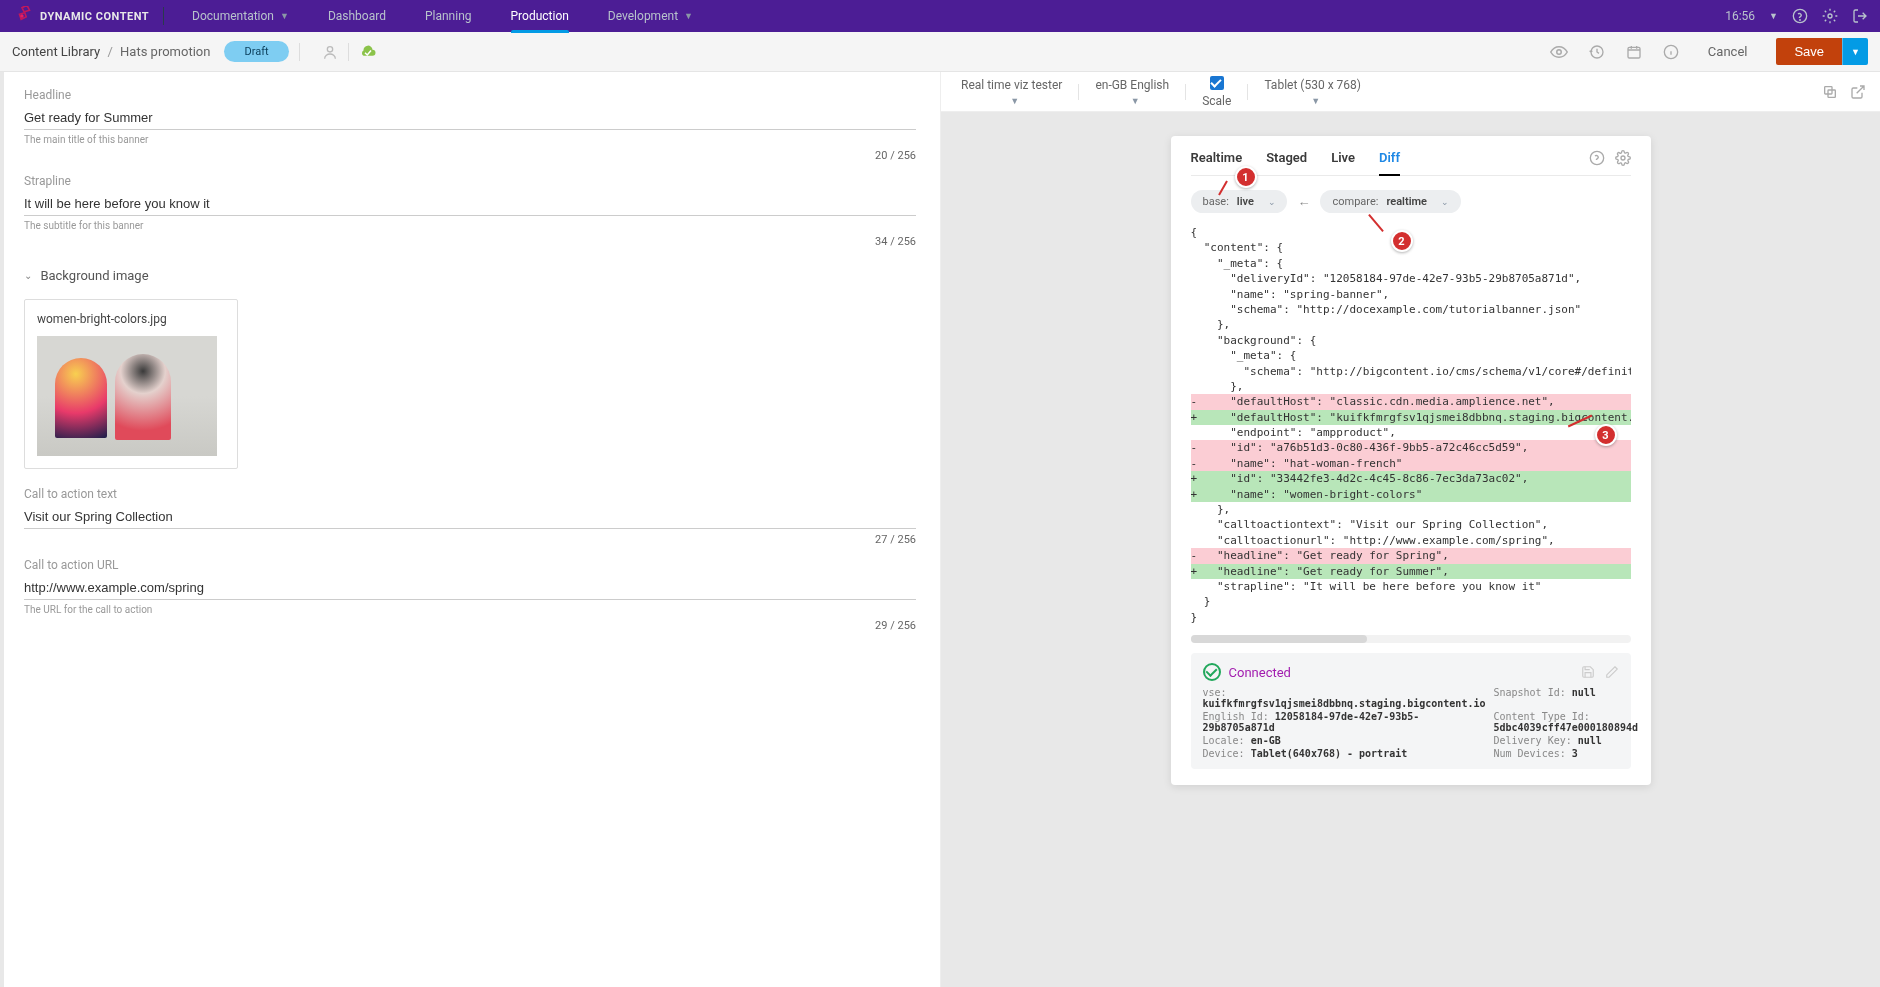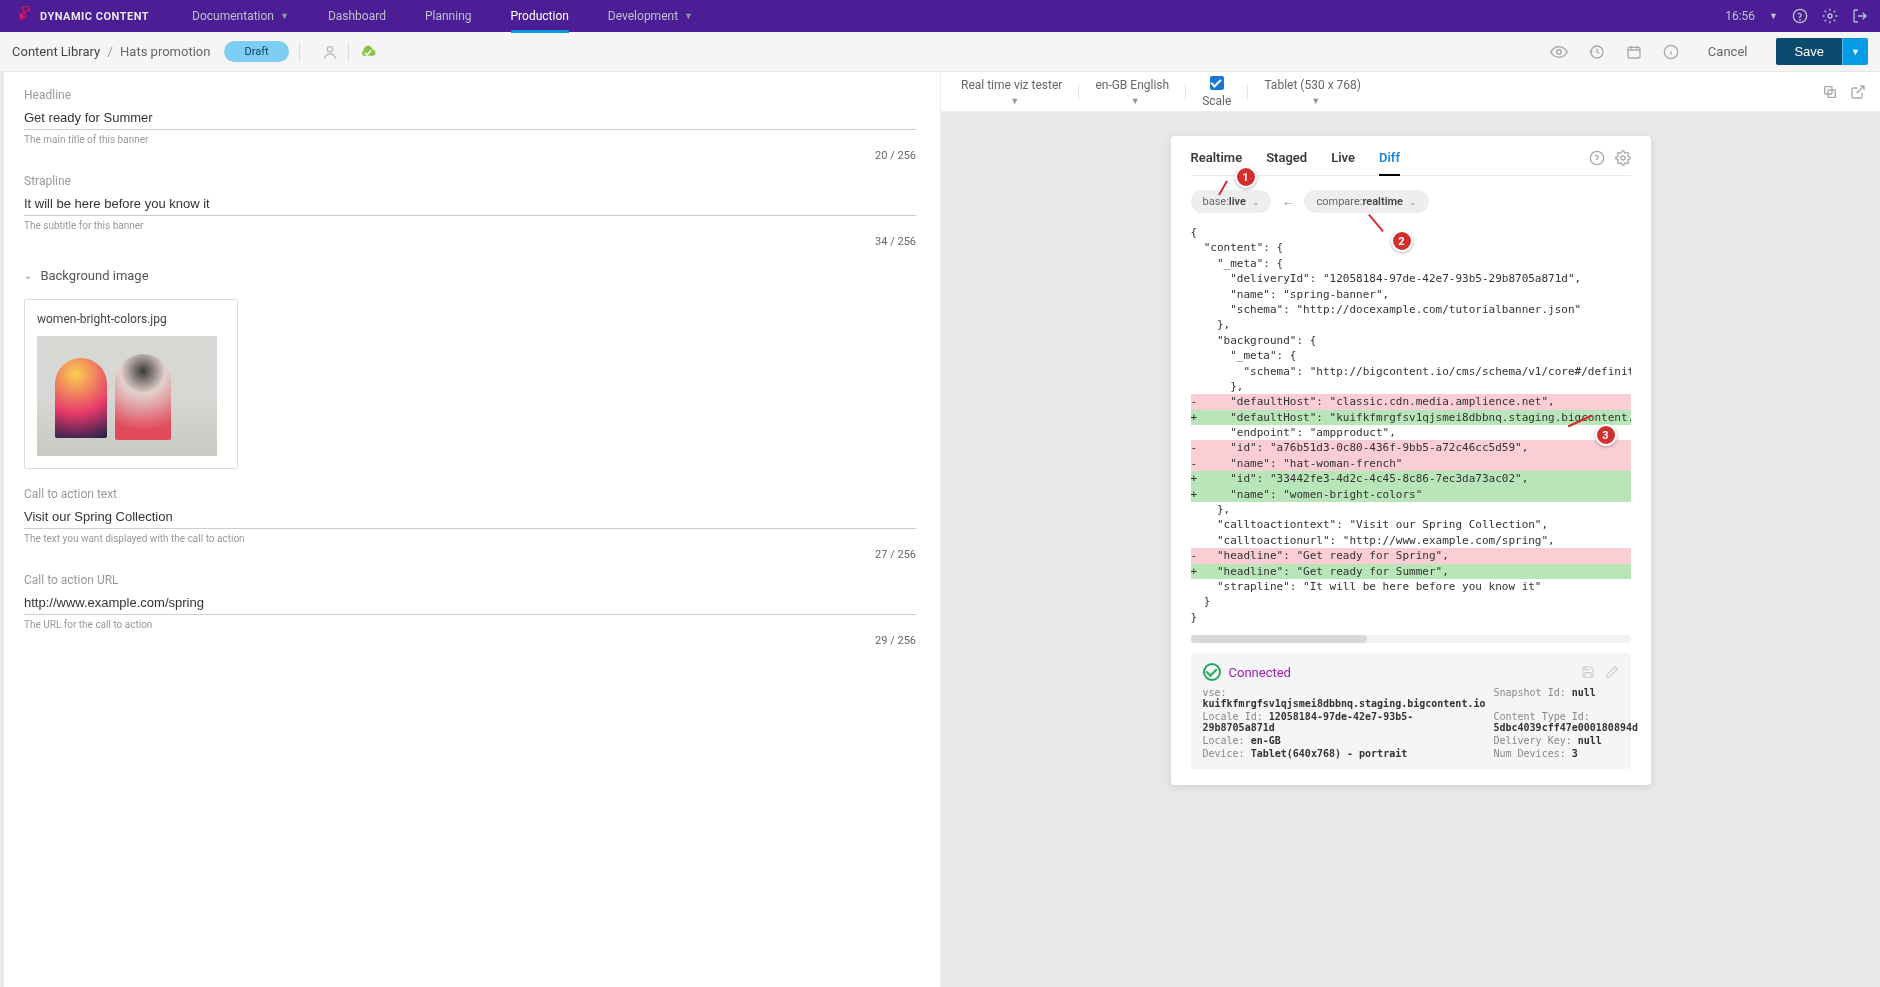--- a/index.html
+++ b/index.html
@@ -26,21 +26,21 @@
 .breadcrumb .seg1 { color: #444; }
 .breadcrumb .sep { color: #999; margin: 0 4px; }
 .breadcrumb .seg2 { color: #666; }
 .sub-pill { margin-left: 14px; background: #7ecdf2; color: #0b3e5a; font-size: 11px; padding: 4px 20px; border-radius: 12px; }
 .sub-icons-left { display: flex; align-items: center; gap: 10px; margin-left: 12px; }
 .sub-people { color: #bbb; font-size: 16px; }
 .sub-right { margin-left: auto; display: flex; align-items: center; gap: 21px; }
 .ico-gray { color: #aaa; cursor: pointer; font-size: 15px; }
 .cancel { color: #666; font-size: 13px; cursor: pointer; margin-left: 8px; }
 .save-wrap { display: flex; margin-left: 8px; }
-.save-btn { background: #0c4a6e; color: #fff; border: none; padding: 6px 18px; font-size: 13px; border-radius: 2px 0 0 2px; cursor: pointer; }
+.save-btn { background: #c2410c; color: #fff; border: none; padding: 6px 18px; font-size: 13px; border-radius: 2px 0 0 2px; cursor: pointer; }
 .save-drop { background: #039be5; color: #fff; border: none; border-left: 1px solid rgba(255,255,255,0.3); padding: 6px 8px; border-radius: 0 2px 2px 0; cursor: pointer; font-size: 9px; }
 
 
 .main { display: flex; height: calc(100vh - 72px); }
 .form-col { width: 50%; padding: 16px 12px 16px 8px; overflow-y: auto; border-left: 4px solid #e8e8e8; }
 .preview-col { width: 50%; background: #fff; display: flex; flex-direction: column; border-left: 1px solid #eee; }
 
 
 .field { margin-bottom: 12px; padding: 0 12px; }
 .field-label { font-size: 12px; color: #999; margin-bottom: 4px; }
@@ -66,21 +66,21 @@
 .pt-right { margin-left: auto; display: flex; gap: 12px; color: #aaa; }
 
 
 .viz-body { flex: 1; background: #e8e8e8; padding: 24px 60px; overflow: auto; }
 .viz-card { background: #fff; border-radius: 4px; box-shadow: 0 2px 8px rgba(0,0,0,0.1); max-width: 480px; margin: 0 auto; padding: 14px 20px 16px 20px; position: relative; }
 .viz-tabs { display: flex; gap: 24px; border-bottom: 1px solid #eaeaea; font-size: 13px; font-weight: 600; color: #3a3a3a; margin-bottom: 14px; padding-bottom: 6px; }
 .viz-tab { cursor: pointer; padding-bottom: 4px; }
 .viz-tab.active { color: #1e88e5; border-bottom: 2px solid #000000; margin-bottom: -7px; }
 .viz-tab-icons { margin-left: auto; display: flex; gap: 10px; color: #aaa; font-size: 15px; }
 .diff-controls { display: flex; align-items: center; gap: 10px; margin-bottom: 12px; position: relative; }
-.pill-select { background: #eceef0; border-radius: 14px; padding: 5px 12px; font-size: 11px; color: #666; cursor: pointer; display: flex; align-items: center; gap: 0; }
+.pill-select { background: #eceef0; border-radius: 14px; padding: 5px 12px; font-size: 11px; color: #666; cursor: pointer; display: flex; align-items: center; gap: 8px; }
 .pill-select b { color: #444; font-weight: 600; }
 .arrow-left-ico { color: #888; font-size: 13px; }
 
 
 .callout-wrap { position: relative; }
 .num-circle { position: absolute; width: 22px; height: 22px; background: #d32f2f; color: #fff; font-size: 11px; font-weight: 700; border-radius: 50%; display: flex; align-items: center; justify-content: center; border: 2px solid #fff; box-shadow: 0 1px 3px rgba(0,0,0,0.3); z-index: 5; }
 .arrow-line { position: absolute; background: #d32f2f; z-index: 4; }
 
 
 .diff { font-family: "Menlo","Consolas",monospace; font-size: 11px; line-height: 1.4; white-space: pre; overflow-x: auto; margin-bottom: 10px; }
@@ -235,21 +235,20 @@
       <span class="caret">⌄</span>
       <span>Background image</span>
     </div>
     <div class="image-card">
       <div class="image-card-title">women-bright-colors.jpg</div>
       <div class="image-thumb"></div>
     </div>
     <div class="field">
       <div class="field-label">Call to action text</div>
       <input class="field-input" value="Visit our Spring Collection" style="">
-      <div class="field-help">The text you want displayed with the call to action</div>
       <div class="field-count">27 / 256</div>
     </div>
     <div class="field">
       <div class="field-label">Call to action URL</div>
       <input class="field-input" value="http://www.example.com/spring" style="">
       <div class="field-help">The URL for the call to action</div>
       <div class="field-count">29 / 256</div>
     </div>
   </div>
 
@@ -351,21 +350,21 @@
               <span>
                   <svg width="14" height="14" viewBox="0 0 24 24" fill="none" stroke="currentColor" stroke-width="2">
                     <path d="M17 3l4 4L7 21H3v-4L17 3z"></path>
                   </svg>
                 </span>
             </div>
           </div>
           <div class="conn-grid">
             <div><span>vse:</span> <b>kuifkfmrgfsv1qjsmei8dbbnq.staging.bigcontent.io</b></div>
             <div><span>Snapshot Id:</span> <b>null</b></div>
-            <div><span>Locale Id:</span> <b>12058184-97de-42e7-93b5-29b8705a871d</b></div>
+            <div><span>English Id:</span> <b>12058184-97de-42e7-93b5-29b8705a871d</b></div>
             <div><span>Content Type Id:</span> <b>5dbc4039cff47e000180894d</b></div>
             <div><span>Locale:</span> <b>en-GB</b></div>
             <div><span>Delivery Key:</span> <b>null</b></div>
             <div><span>Device:</span> <b>Tablet(640x768) - portrait</b></div>
             <div><span>Num Devices:</span> <b>3</b></div>
           </div>
         </div>
       </div>
     </div>
   </div>

